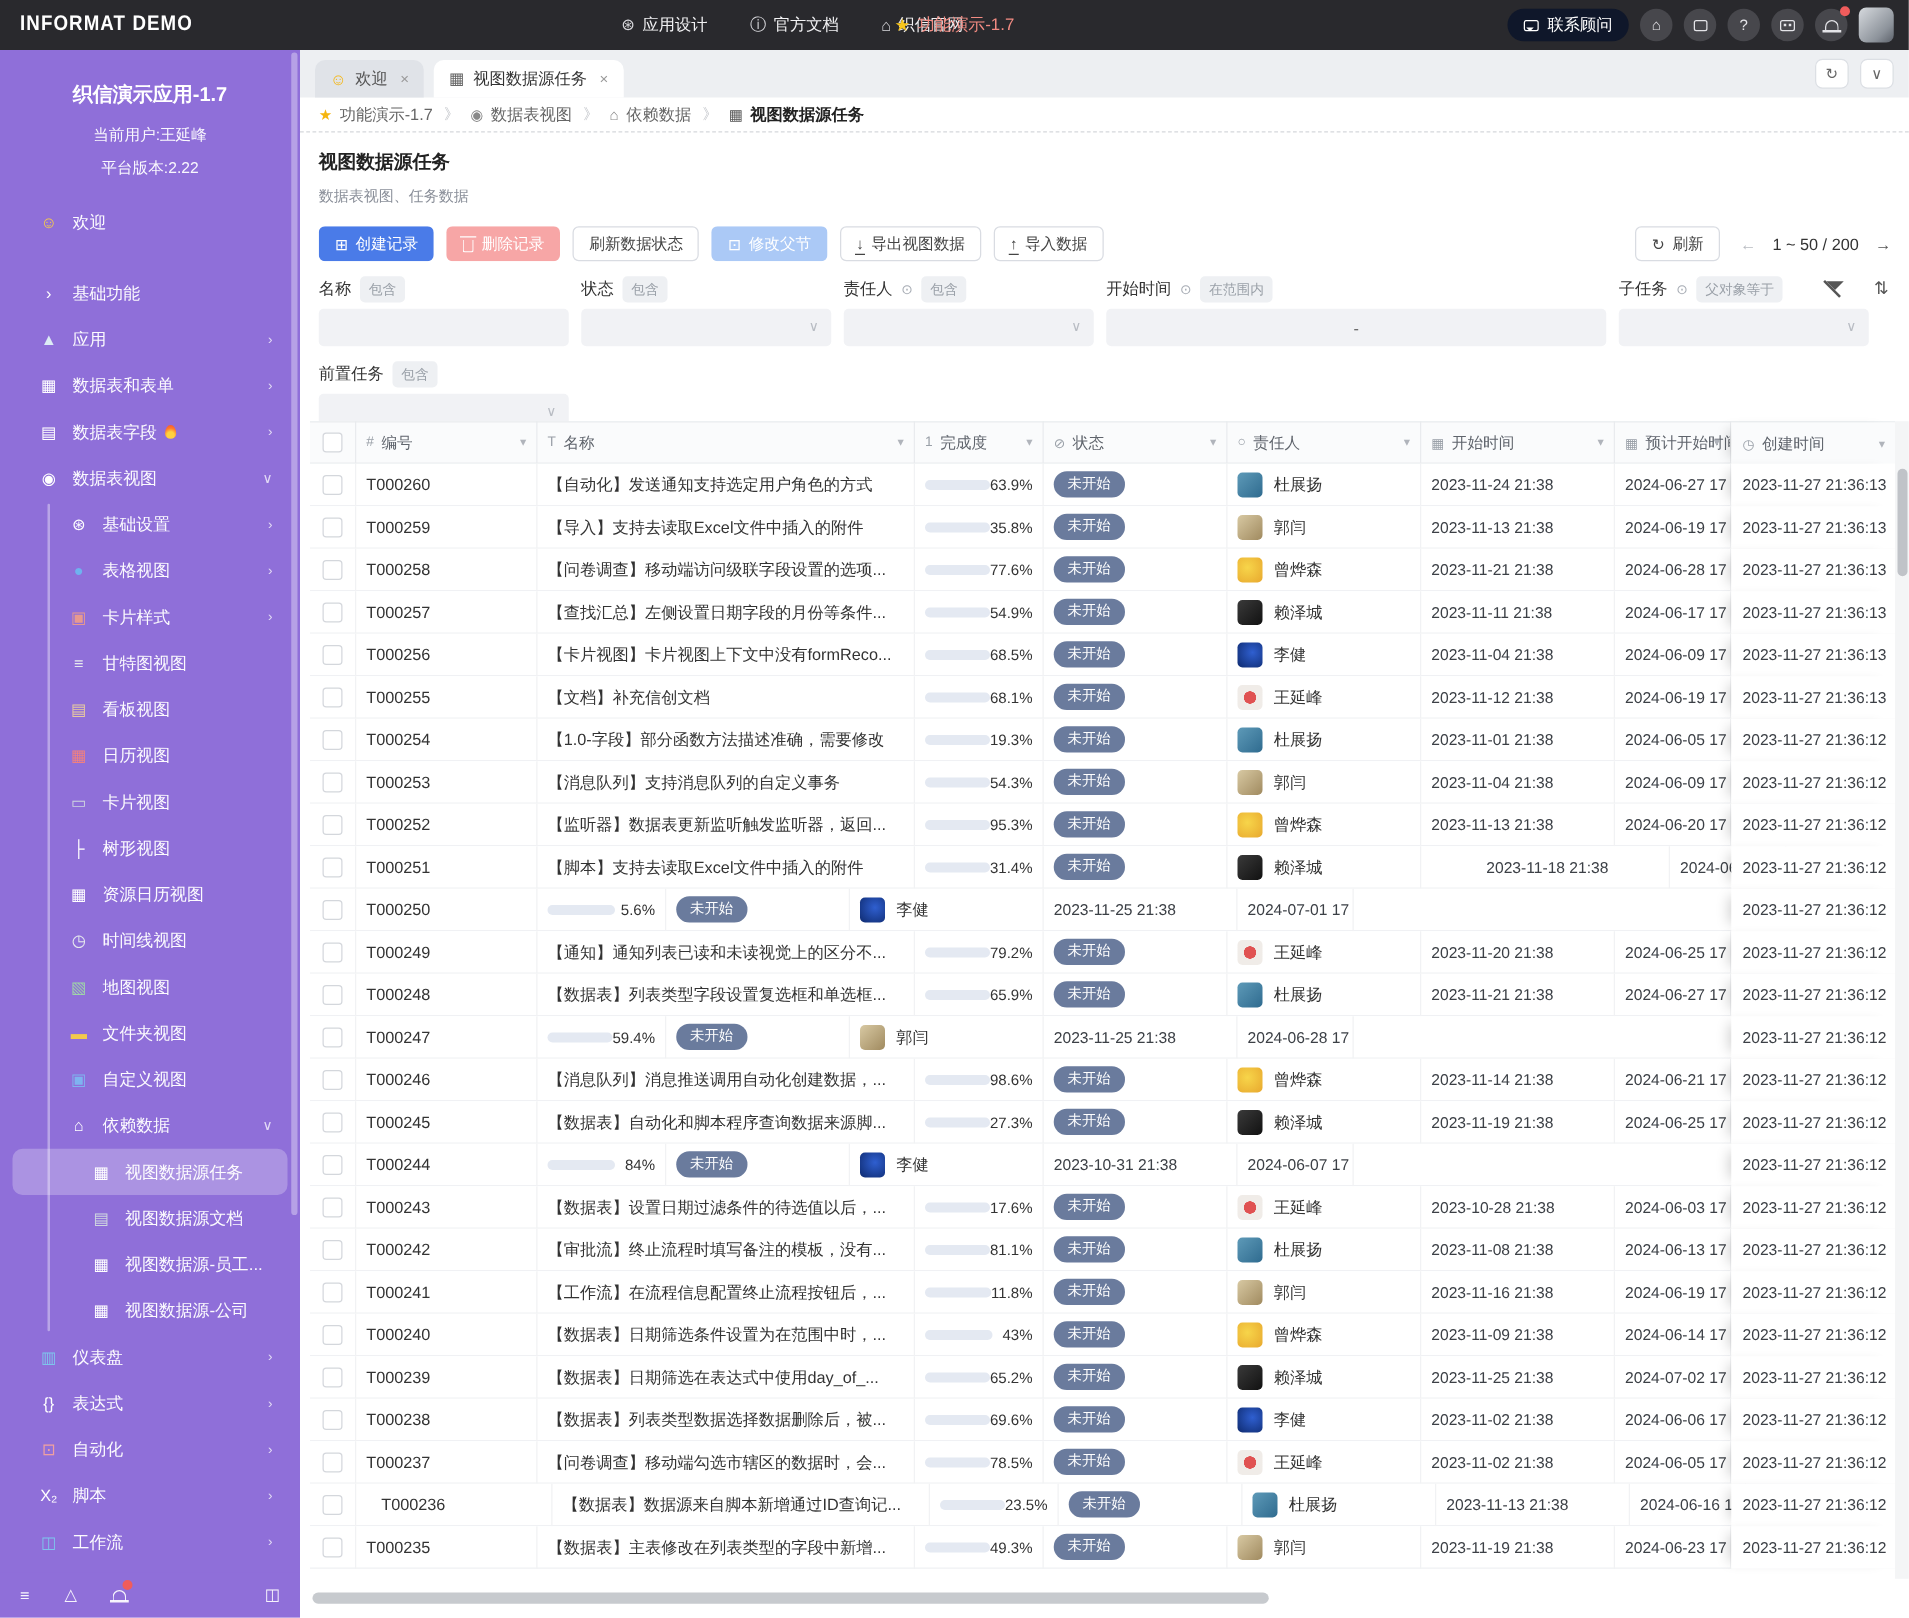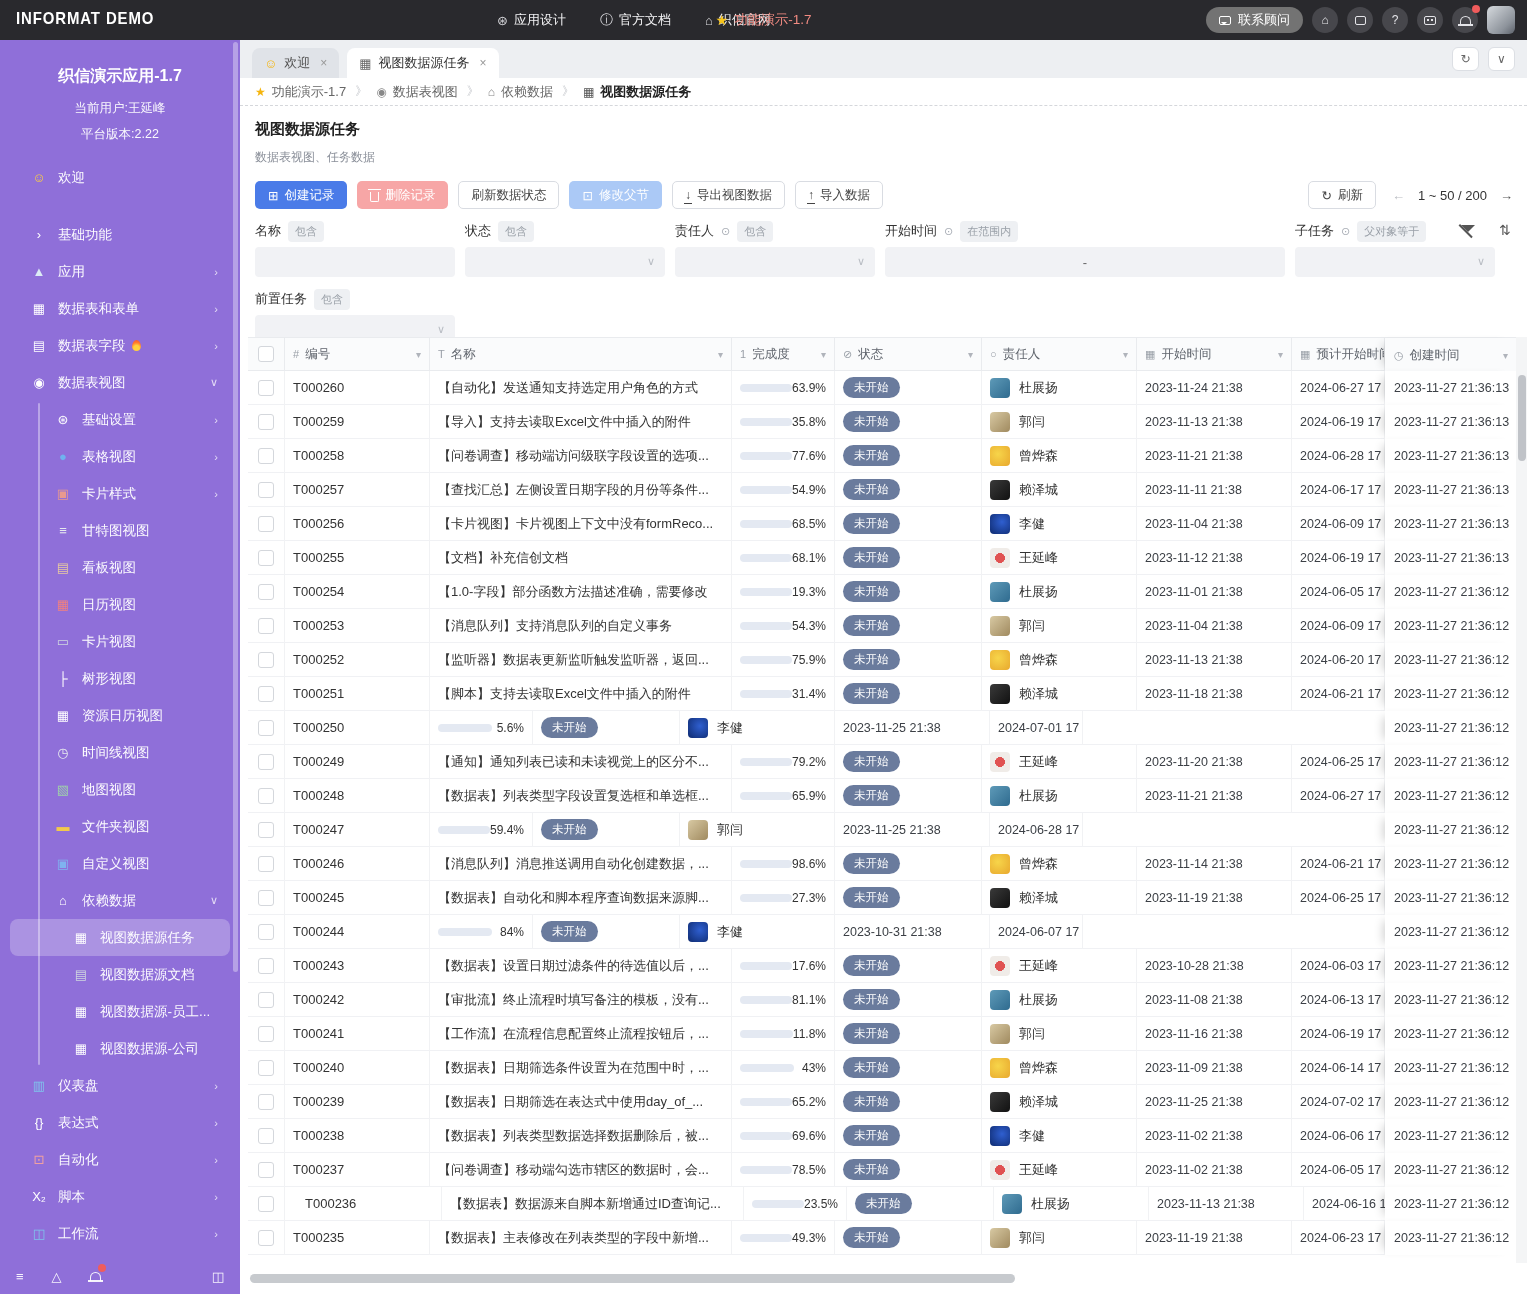--- a/index.html
+++ b/index.html
@@ -10,21 +10,21 @@
   .topbar{position:fixed;left:0;top:0;width:1527px;height:40px;background:#29292d;color:#fff;z-index:60;}
   .logo{position:absolute;left:16px;top:9px;font-size:17px;font-weight:700;letter-spacing:1px;
     transform:scaleX(.88);transform-origin:left;white-space:nowrap;}
   .topnav{position:absolute;left:497px;top:0;height:40px;display:flex;align-items:center;gap:34px;}
   .tn-item{display:flex;align-items:center;gap:6px;font-size:13px;color:#f2f2f4;cursor:pointer;}
   .tn-ic{font-size:13px;color:#d8d8dc;}
   .topcenter{position:absolute;left:50%;top:0;transform:translateX(-50%);height:40px;display:flex;align-items:center;gap:6px;}
   .topcenter .star{color:#f8c51c;font-size:14px;}
   .topcenter .lbl{color:#f westerly28b82;font-size:13.5px;color:#f28b82;}
   .topright{position:absolute;right:12px;top:0;height:40px;display:flex;align-items:center;gap:9px;}
-  .contact{height:26px;display:flex;align-items:center;gap:7px;background:#737373;color:#fff;border:none;
+  .contact{height:26px;display:flex;align-items:center;gap:7px;background:#0f172a;color:#fff;border:none;
     border-radius:13px;padding:0 13px;font-size:13px;cursor:pointer;}
   .cbtn{width:26px;height:26px;border-radius:50%;background:#47474c;display:flex;align-items:center;justify-content:center;
     color:#e4e4e8;font-size:12px;position:relative;cursor:pointer;}
   .dot{position:absolute;top:-2px;right:-2px;width:8px;height:8px;border-radius:50%;background:#f05c5c;}
   .avatar28{width:28px;height:28px;border-radius:6px;background:linear-gradient(135deg,#d6dade,#8d939b 70%,#5c616a);}
 
   
   .i-sq{width:11px;height:9px;border:1.5px solid currentColor;border-radius:2px;}
   .i-robot{width:12px;height:9px;border:1.5px solid currentColor;border-radius:2px;position:relative;}
   .i-robot::before{content:"";position:absolute;left:2px;top:2px;width:2px;height:2px;background:currentColor;box-shadow:4px 0 0 currentColor;}
@@ -704,21 +704,21 @@
         <div class="sticky-col">2023-11-27 21:36:12</div>
       </div>
       <div class="trow">
         <div class="cell c-check" style="width: 37px;">
           <span class="ck"></span>
         </div>
         <div class="cell" style="width: 145px;">T000252</div>
         <div class="cell" style="width: 302px;">【监听器】数据表更新监听触发监听器，返回...</div>
         <div class="cell c-progress" style="width: 103px;">
           <span class="pbar"><span class="pfill" style="width: 32.1%;"></span></span>
-          <span class="ppct">75.9%</span>
+          <span class="ppct">95.3%</span>
         </div>
         <div class="cell" style="width: 147px;">
           <span class="badge">未开始</span>
         </div>
         <div class="cell" style="width: 155px;">
           <span class="avatar20" style="background: radial-gradient(circle at 40% 40%, rgb(247, 213, 74), rgb(232, 168, 46));"></span>
           <span class="owner-name">曾烨森</span>
         </div>
         <div class="cell dcell" style="width: 155px;">2023-11-13 21:38</div>
         <div class="cell dcell" style="width: 93px;">2024-06-20 17</div>
@@ -734,21 +734,21 @@
           <span class="pbar"><span class="pfill" style="width: 31.4%;"></span></span>
           <span class="ppct">31.4%</span>
         </div>
         <div class="cell" style="width: 147px;">
           <span class="badge">未开始</span>
         </div>
         <div class="cell" style="width: 155px;">
           <span class="avatar20" style="background: linear-gradient(135deg, rgb(58, 58, 58), rgb(17, 17, 17));"></span>
           <span class="owner-name">赖泽城</span>
         </div>
-        <div class="cell dcell" style="width: 155px;">2023-11-18 21:38</div>
+        <div class="cell dcell" style="width: 155px; margin-left: 44px;">2023-11-18 21:38</div>
         <div class="cell dcell" style="width: 93px;">2024-06-21 17</div>
         <div class="sticky-col">2023-11-27 21:36:12</div>
       </div>
       <div class="trow">
         <div class="cell c-check" style="width: 37px;">
           <span class="ck"></span>
         </div>
         <div class="cell" style="width: 145px;">T000250</div>
         <div class="cell c-progress" style="width: 103px;">
           <span class="pbar"><span class="pfill" style="width: 5.6%;"></span></span>

